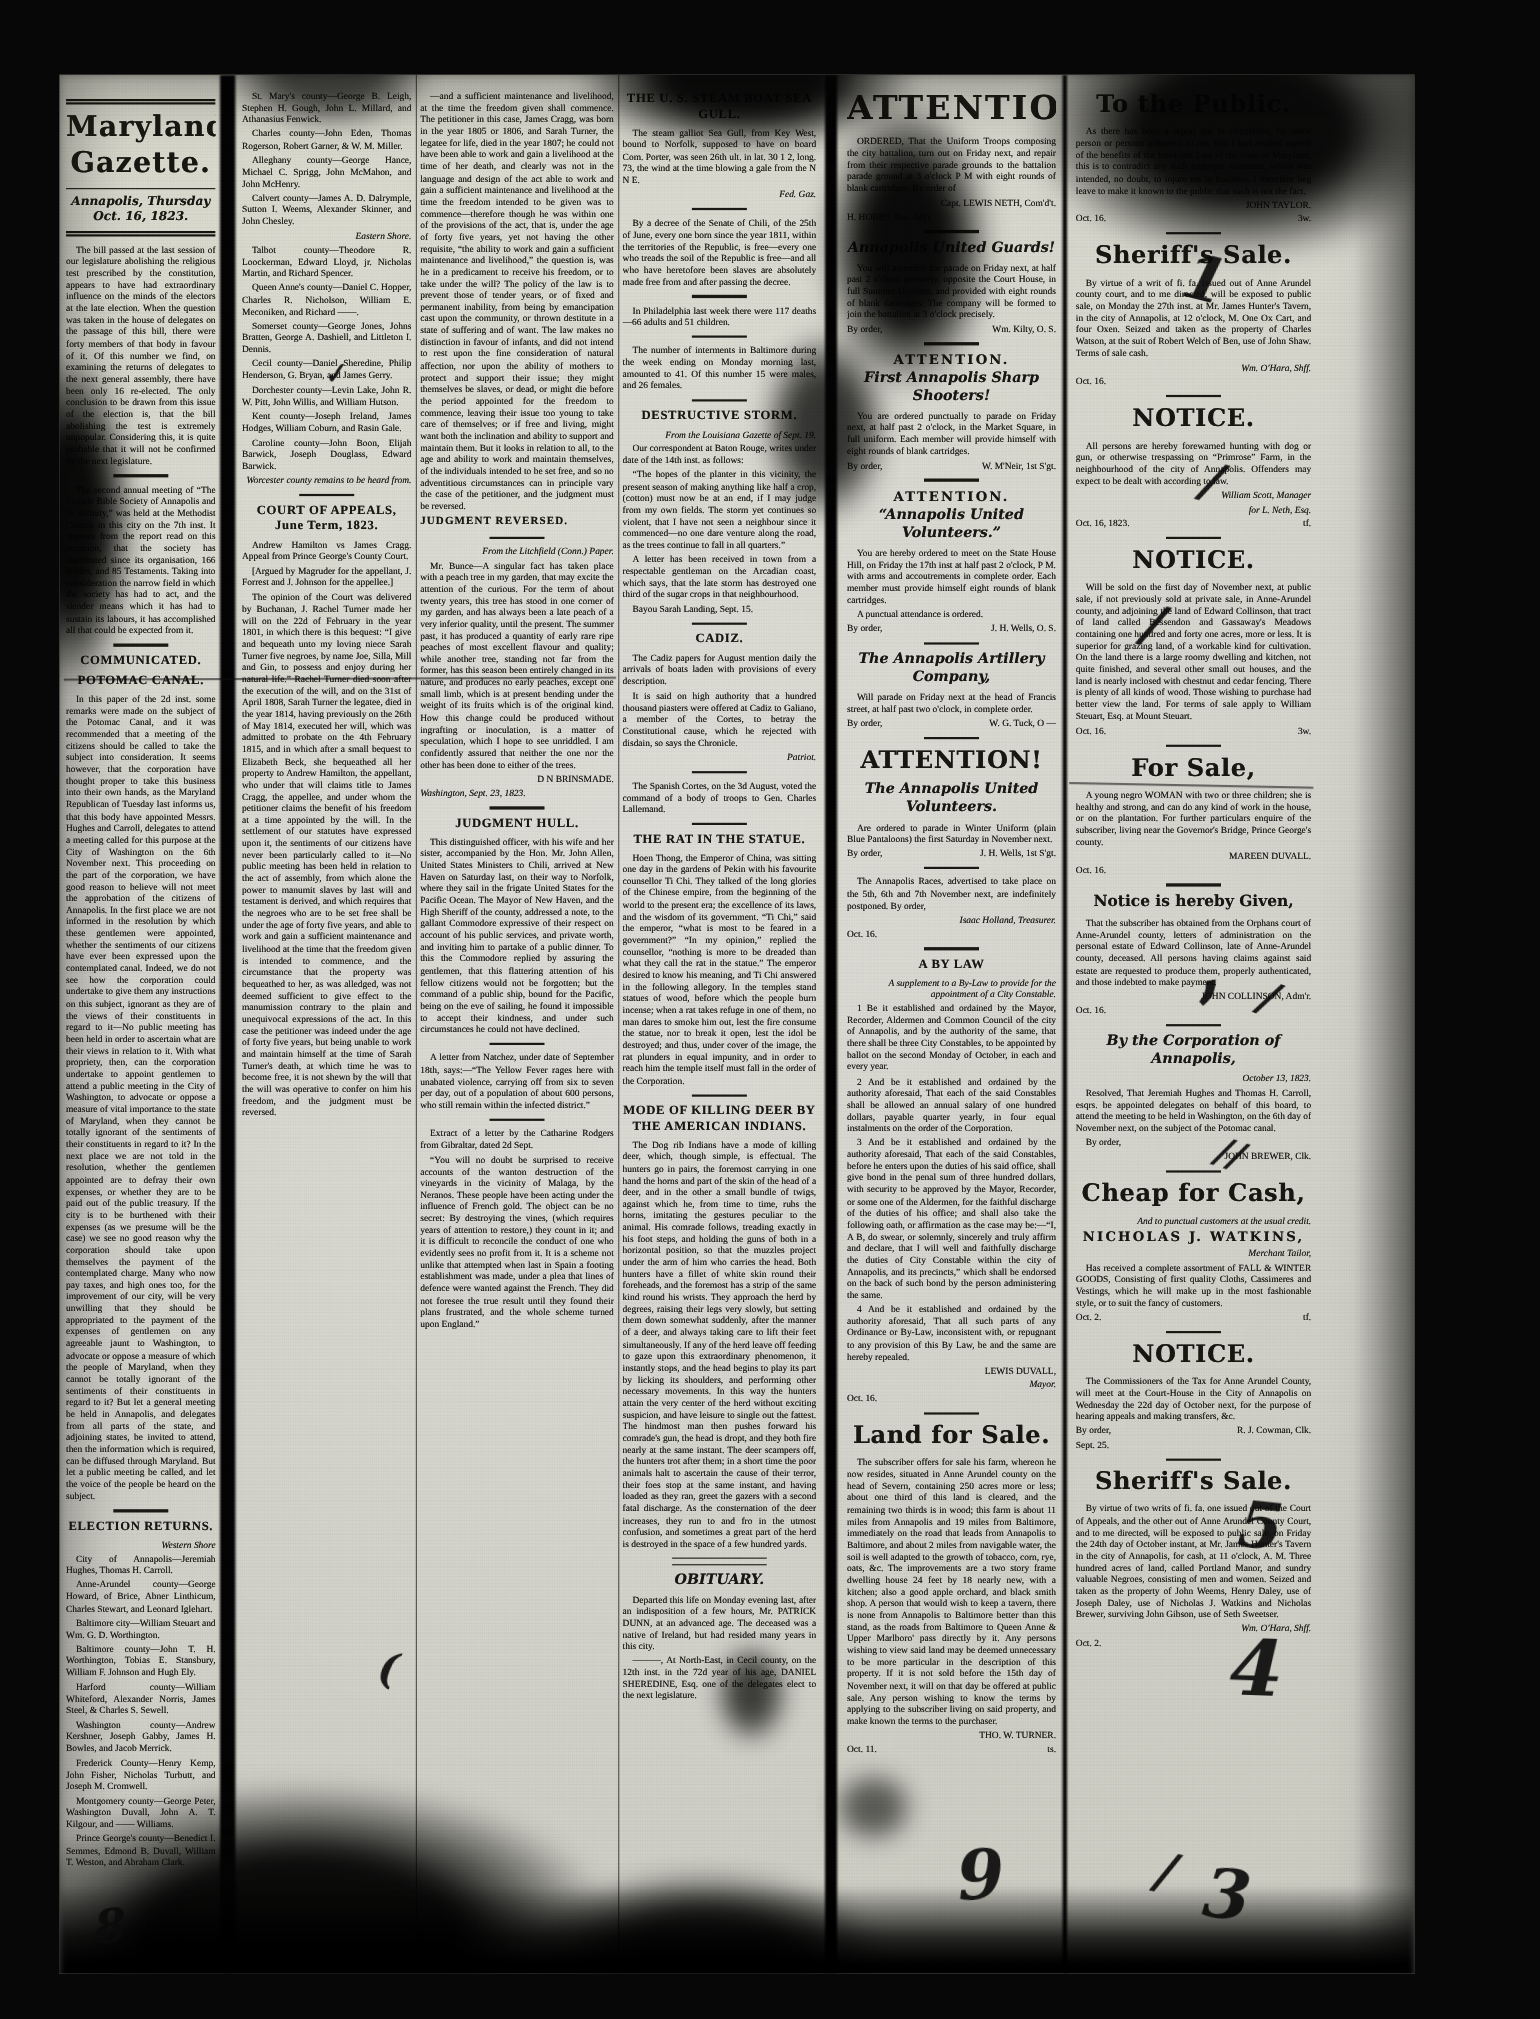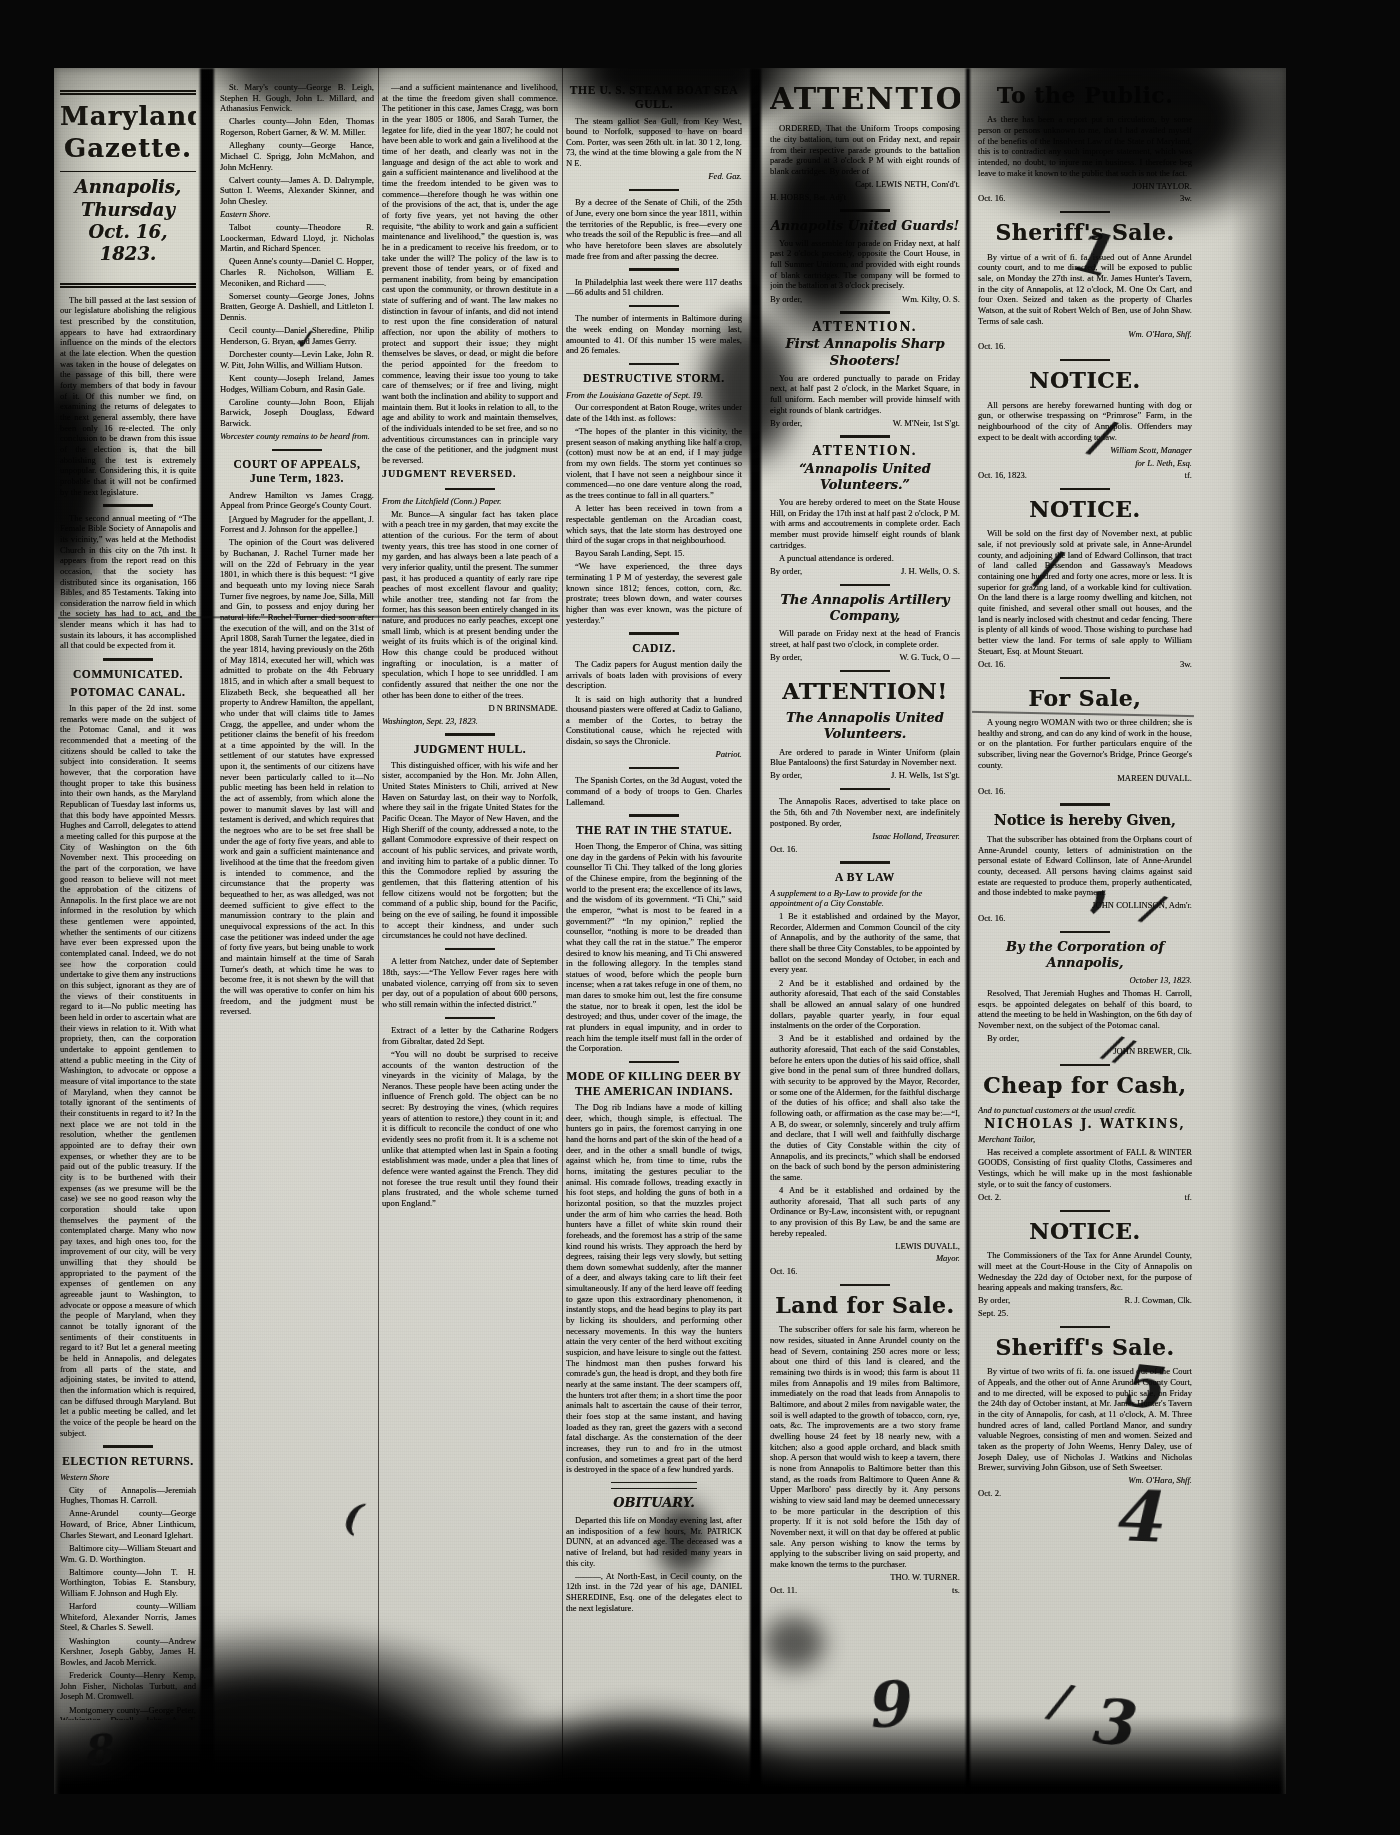--- a/index.html
+++ b/index.html
@@ -31,31 +31,31 @@
   .body-para{margin:0 0 2.5px;text-indent:9px;}
   .rule{width:50px;height:2.4px;background:#1b1913;margin:7px auto 6px;}
   .rule-double{width:86px;height:5px;border-top:1.6px solid #1b1913;border-bottom:1.6px solid #1b1913;margin:7px auto 6px;}
   .head{font-family:"DejaVu Serif",serif;}
   .head-masthead{
     font-weight:700;font-size:26px;text-align:center;letter-spacing:1px;
     border-top:5px double #15130e;border-bottom:1.6px solid #15130e;
     padding:5px 0 7px;margin-bottom:0;
   }
   .head-dateline{
-    font-weight:700;font-style:italic;font-size:18px;text-align:center;
-    padding:4px 0 17px;border-bottom:5px double #15130e;margin-bottom:7px;
+    font-weight:700;font-style:italic;font-size:11px;text-align:center;
+    padding:4px 0 6px;border-bottom:5px double #15130e;margin-bottom:7px;
   }
   .head-caps{font-weight:700;font-size:11.5px;letter-spacing:.6px;text-align:center;margin:1px 0 4px;font-family:"Liberation Serif",serif;}
   .head-display{font-weight:700;font-size:22px;text-align:center;margin:2px 0 5px;letter-spacing:.5px;}
   .head-display-xl{font-weight:700;font-size:30px;text-align:center;margin:2px 0 6px;letter-spacing:2px;}
   .head-display-sm{font-weight:700;font-size:14px;text-align:center;margin:2px 0 5px;}
   .head-italic{font-style:italic;font-weight:700;font-size:13px;text-align:center;margin:1px 0 4px;}
   .line{margin:0 0 2px;}
   .line.right{text-align:right;}
-  .line.center{text-align:left;}
+  .line.center{text-align:right;}
   .line.left{text-align:left;}
   .line.italic{font-style:italic;}
   .line.caps-line{font-weight:700;letter-spacing:1px;font-size:10px;text-align:left;}
   .line.kicker{font-weight:700;letter-spacing:2px;font-size:12px;text-align:center;font-family:"DejaVu Serif",serif;}
   .line.split{display:flex;justify-content:space-between;}
   .vr{position:absolute;top:0;bottom:0;width:1px;background:rgba(25,22,18,.7);}
   .band{position:absolute;top:0;bottom:0;background:#040404;filter:blur(1.2px);}
   .blob{position:absolute;border-radius:50%;filter:blur(10px);
         background:radial-gradient(closest-side, rgba(4,4,4,.97) 50%, rgba(4,4,4,0) 100%);}
   .bottom-shade{position:absolute;left:0;right:0;bottom:-6px;height:86px;filter:blur(3px);
@@ -143,21 +143,20 @@
       <p class="body-para">In Philadelphia last week there were 117 deaths—66 adults and 51 children.</p>
       <div class="rule"></div>
       <p class="body-para">The number of interments in Baltimore during the week ending on Monday morning last, amounted to 41. Of this number 15 were males, and 26 females.</p>
       <div class="rule"></div>
       <div class="head head-caps">DESTRUCTIVE STORM.</div>
       <div class="line center italic">From the Louisiana Gazette of Sept. 19.</div>
       <p class="body-para">Our correspondent at Baton Rouge, writes under date of the 14th inst. as follows:</p>
       <p class="body-para">“The hopes of the planter in this vicinity, the present season of making anything like half a crop, (cotton) must now be at an end, if I may judge from my own fields. The storm yet continues so violent, that I have not seen a neighbour since it commenced—no one dare venture along the road, as the trees continue to fall in all quarters.”</p>
       <p class="body-para">A letter has been received in town from a respectable gentleman on the Arcadian coast, which says, that the late storm has destroyed one third of the sugar crops in that neighbourhood.</p>
       <p class="body-para">Bayou Sarah Landing, Sept. 15.</p>
-      <p class="body-para">“We have experienced, the three days terminating 1 P M of yesterday, the severest gale known since 1812; fences, cotton, corn, &amp;c. prostrate; trees blown down, and water courses higher than was ever known, was the picture of yesterday.”</p>
       <div class="rule"></div>
       <div class="head head-caps">CADIZ.</div>
       <p class="body-para">The Cadiz papers for August mention daily the arrivals of boats laden with provisions of every description.</p>
       <p class="body-para">It is said on high authority that a hundred thousand piasters were offered at Cadiz to Galiano, a member of the Cortes, to betray the Constitutional cause, which he rejected with disdain, so says the Chronicle.</p>
       <div class="line right italic">Patriot.</div>
       <div class="rule"></div>
       <p class="body-para">The Spanish Cortes, on the 3d August, voted the command of a body of troops to Gen. Charles Lallemand.</p>
       <div class="rule"></div>
       <div class="head head-caps">THE RAT IN THE STATUE.</div>
       <p class="body-para">Hoen Thong, the Emperor of China, was sitting one day in the gardens of Pekin with his favourite counsellor Ti Chi. They talked of the long glories of the Chinese empire, from the beginning of the world to the present era; the excellence of its laws, and the wisdom of its government.  “Ti Chi,” said the emperor, “what is most to be feared in a government?”  “In my opinion,” replied the counsellor, “nothing is more to be dreaded than what they call the rat in the statue.”  The emperor desired to know his meaning, and Ti Chi answered in the following allegory.  In the temples stand statues of wood, before which the people burn incense; when a rat takes refuge in one of them, no man dares to smoke him out, lest the fire consume the statue, nor to break it open, lest the idol be destroyed; and thus, under cover of the image, the rat plunders in equal impunity, and in order to reach him the temple itself must fall in the order of the Corporation.</p>

